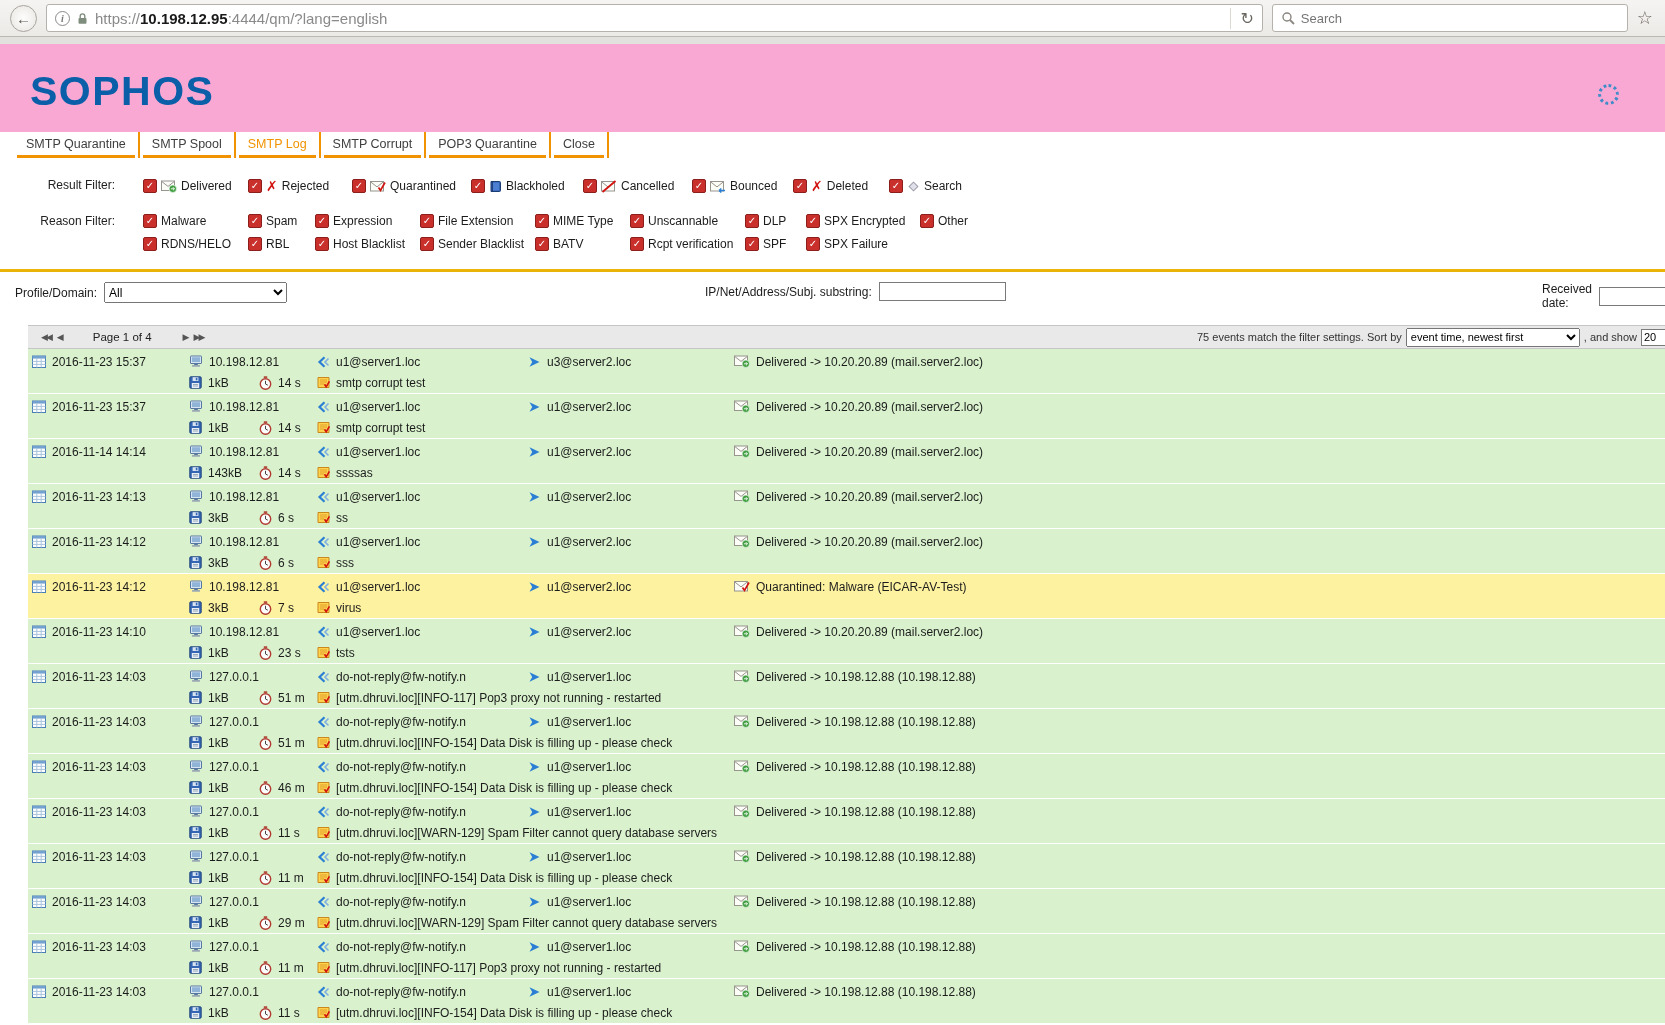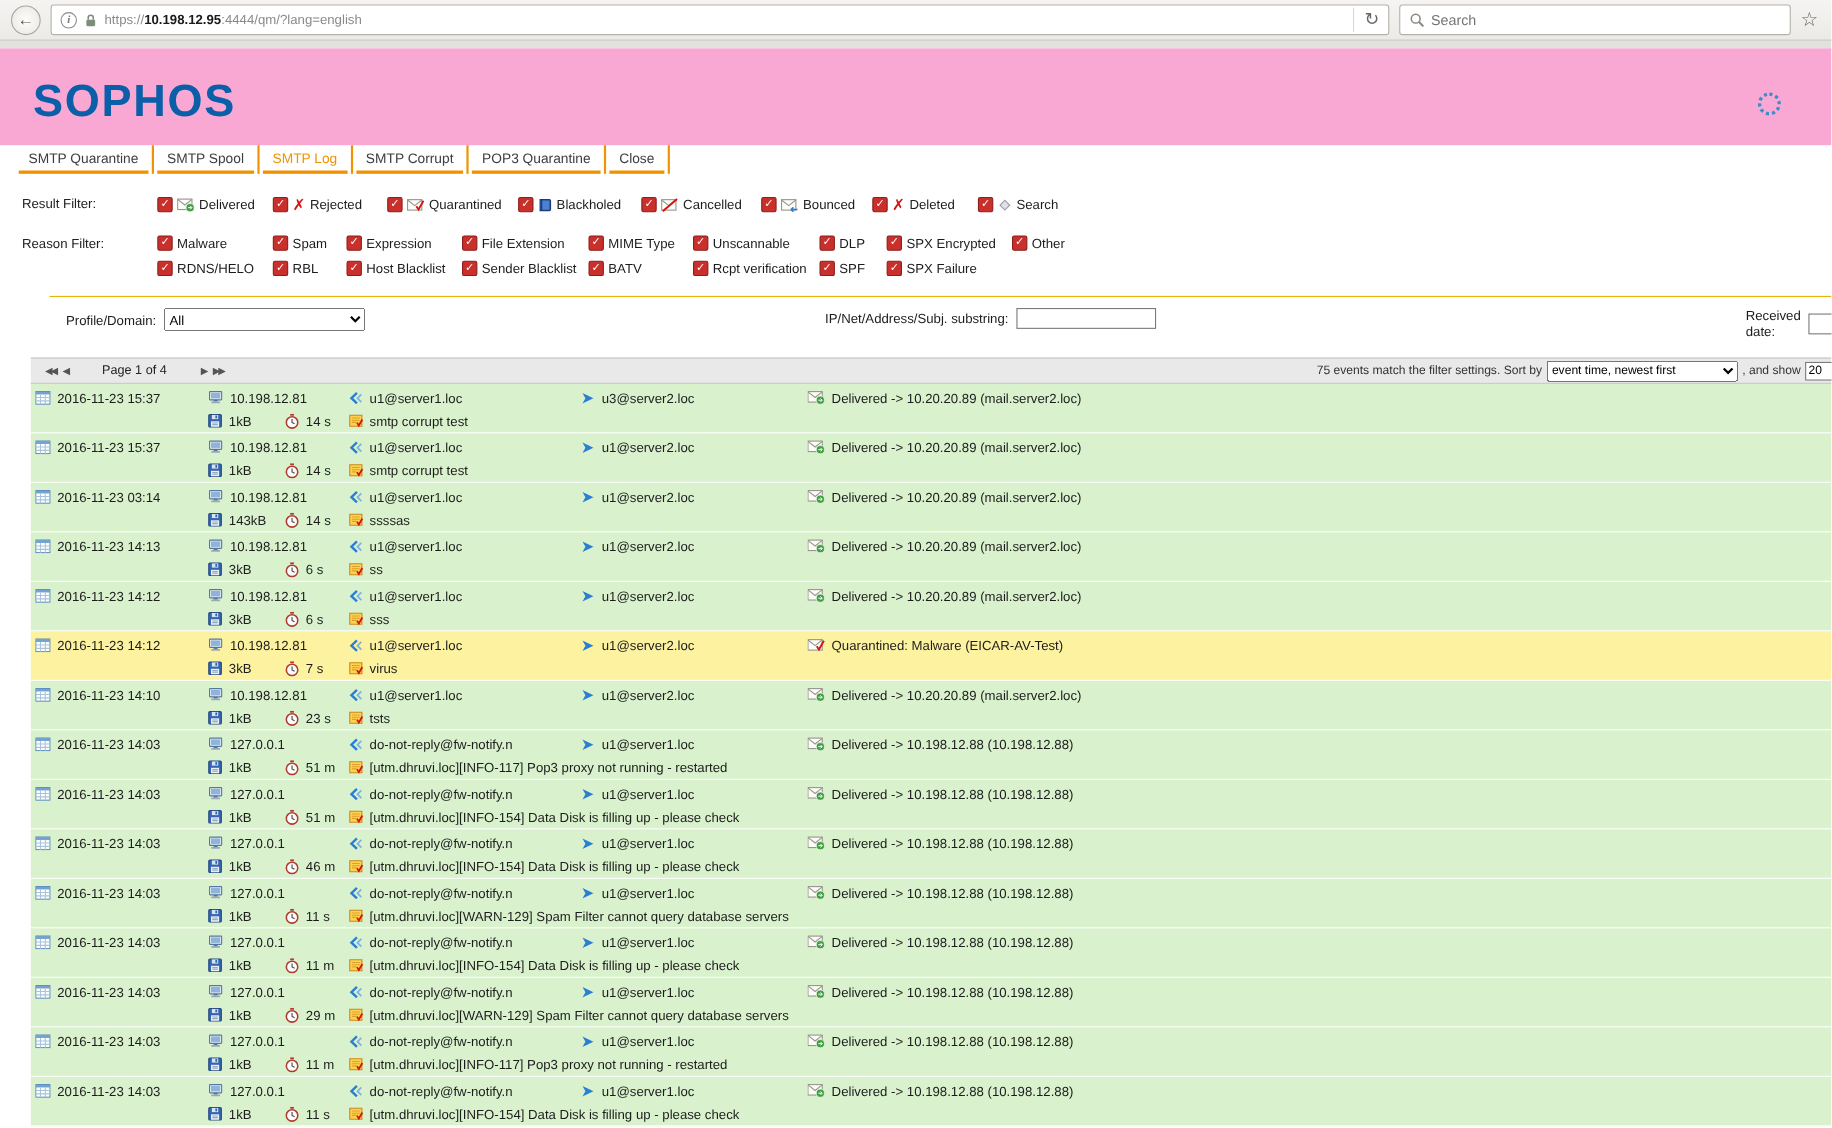--- a/index.html
+++ b/index.html
@@ -4,21 +4,21 @@
 <style>
   *{box-sizing:border-box;margin:0;padding:0;}
   html,body{width:1665px;height:1025px;}
   body{overflow:hidden;background:#fff;font-family:"Liberation Sans","DejaVu Sans",sans-serif;font-size:12px;color:#1c1c1c;}
 
   
   .browser-bar{height:37px;background:linear-gradient(#f6f4f2,#eceae7);border-bottom:1px solid #bcb8b2;display:flex;align-items:center;padding:0 12px 0 10px;gap:9px;}
   .back-btn{width:27px;height:27px;min-width:27px;border:1px solid #a9a5a0;border-radius:50%;background:radial-gradient(#fdfdfc,#e9e6e2);color:#5a5650;display:flex;align-items:center;justify-content:center;font-size:15px;font-weight:bold;cursor:pointer;}
   .url-bar{flex:1;height:28px;background:#fff;border:1px solid #b5b1ab;border-radius:3px;display:flex;align-items:center;padding:0 8px;gap:7px;}
   .chip-ic{width:15px;height:15px;min-width:15px;border:1px solid #8a8a8a;border-radius:50%;color:#777;font-size:10px;font-style:italic;font-weight:bold;display:flex;align-items:center;justify-content:center;font-family:"Liberation Serif",serif;}
-  .url-text{flex:1;font-size:12px;color:#8a8a8a;white-space:nowrap;overflow:hidden;}
+  .url-text{flex:1;font-size:15px;color:#8a8a8a;white-space:nowrap;overflow:hidden;}
   .u-host{color:#1a1a1a;font-weight:bold;}
   .reload-btn{color:#6a6660;font-size:16px;border-left:1px solid #dcd8d2;padding:1px 0 1px 9px;cursor:pointer;}
   .search-box{width:356px;min-width:356px;height:28px;background:#fff;border:1px solid #b5b1ab;border-radius:3px;display:flex;align-items:center;padding:0 8px;gap:6px;}
   .search-input{border:none;outline:none;flex:1;font-size:13px;color:#333;background:transparent;font-family:inherit;}
   .star-btn{font-size:18px;color:#6a6660;cursor:pointer;}
 
   
   .top-strip{height:7px;background:#e3e1de;}
   .header{height:88px;position:relative;background:#f9a8d4;}
   .logo{position:absolute;left:30px;top:24px;font-size:41px;font-weight:bold;color:#0a5fa8;letter-spacing:1.5px;}
@@ -26,40 +26,40 @@
 
   
   .tabbar{display:flex;align-items:stretch;height:26px;margin-left:17px;}
   .tab{display:flex;align-items:center;padding:0 9px;font-size:12.5px;font-weight:normal;color:#3e3e3e;border-bottom:3px solid #f19300;cursor:pointer;}
   .tab.active{color:#f19300;}
   .tab-sep{width:2px;background:#f19300;margin:0 3px;}
 
   
   .filters{padding-top:18px;}
   .frow{display:flex;align-items:flex-start;}
-  .frow-label{width:129px;min-width:129px;text-align:left;padding-right:14px;color:#222;line-height:18px;padding-left:20px;}
+  .frow-label{width:129px;min-width:129px;text-align:right;padding-right:14px;color:#222;line-height:18px;padding-left:20px;}
   .result-items{display:flex;align-items:center;height:20px;padding-left:14px;}
   .fitem{display:flex;align-items:center;gap:4px;height:18px;cursor:pointer;}
   .result-items .fitem:nth-child(1){width:105px;}
   .result-items .fitem:nth-child(2){width:104px;}
   .result-items .fitem:nth-child(3){width:119px;}
   .result-items .fitem:nth-child(4){width:112px;}
   .result-items .fitem:nth-child(5){width:109px;}
   .result-items .fitem:nth-child(6){width:101px;}
   .result-items .fitem:nth-child(7){width:96px;}
   .cb{width:14px;height:14px;min-width:14px;background:#c9302c;border:1px solid #8c1f1c;border-radius:2px;color:#fff;font-size:10px;line-height:12px;display:flex;align-items:center;justify-content:center;font-weight:bold;}
   .xmark{color:#d11410;font-weight:bold;font-size:14px;line-height:13px;}
   .reason-block{margin-top:16px;}
   .reason-grid{display:grid;grid-template-columns:105px 67px 105px 115px 95px 115px 61px 114px auto;row-gap:5px;flex:1;padding-left:14px;}
   .contents{display:contents;}
   .ic{display:inline-flex;align-items:center;}
   .ic svg{display:block;}
 
   
-  .toolbar{position:relative;height:42px;margin-top:16px;border-top:1px solid #eab308;padding-top:2px;margin-left:45px;}
+  .toolbar{position:relative;height:42px;margin-top:16px;border-top:3px solid #eab308;padding-top:2px;}
   .tb-group{position:absolute;top:10px;display:flex;align-items:center;gap:7px;}
   .tb-left{left:15px;}
   .tb-mid{left:705px;}
   .tb-right{left:1542px;}
   .profile-select{width:183px;height:21px;font-size:12px;font-family:inherit;}
   .substr-input{width:127px;height:19px;border:1px solid #7a7a7a;font-size:12px;padding:0 3px;font-family:inherit;}
   .rcvd-input{width:110px;height:19px;border:1px solid #7a7a7a;font-size:12px;padding:0 3px;font-family:inherit;}
 
   
   .pagebar{margin-top:14px;margin-left:28px;height:24px;background:#e9e9e9;border-top:1px solid #c6c6c6;border-bottom:1px solid #c6c6c6;display:flex;align-items:center;font-size:11px;color:#333;padding-left:10px;}
@@ -540,21 +540,21 @@
 
     <div class="log-row delivered">
       <div class="cell c-date">
         <span class="ic">
           <svg width="14" height="13" viewBox="0 0 14 13">
             <rect x="0.5" y="1" width="13" height="11.5" fill="#fff" stroke="#4a7fb5"></rect>
             <rect x="0.5" y="1" width="13" height="2.6" fill="#74a2d0"></rect>
             <path d="M0.5 6.4 H13.5 M0.5 9.4 H13.5 M4.8 3.6 V12.5 M9.2 3.6 V12.5" stroke="#a8c4dd" fill="none"></path>
           </svg>
         </span>
-        <span>2016-11-23 03:14</span>
+        <span>2016-11-14 14:14</span>
       </div>
       <div class="cell c-ip">
         <span class="ic">
           <svg width="14" height="13" viewBox="0 0 14 13">
             <rect x="1.5" y="1" width="11" height="7.5" rx="0.5" fill="#e8f0f8" stroke="#54789f"></rect>
             <rect x="2.8" y="2.2" width="8.4" height="5" fill="#8fb4d8"></rect>
             <rect x="5.2" y="8.5" width="3.6" height="1.6" fill="#54789f"></rect>
             <rect x="3" y="10.1" width="8" height="1.6" rx="0.5" fill="#9aa8b4"></rect>
           </svg>
         </span>

